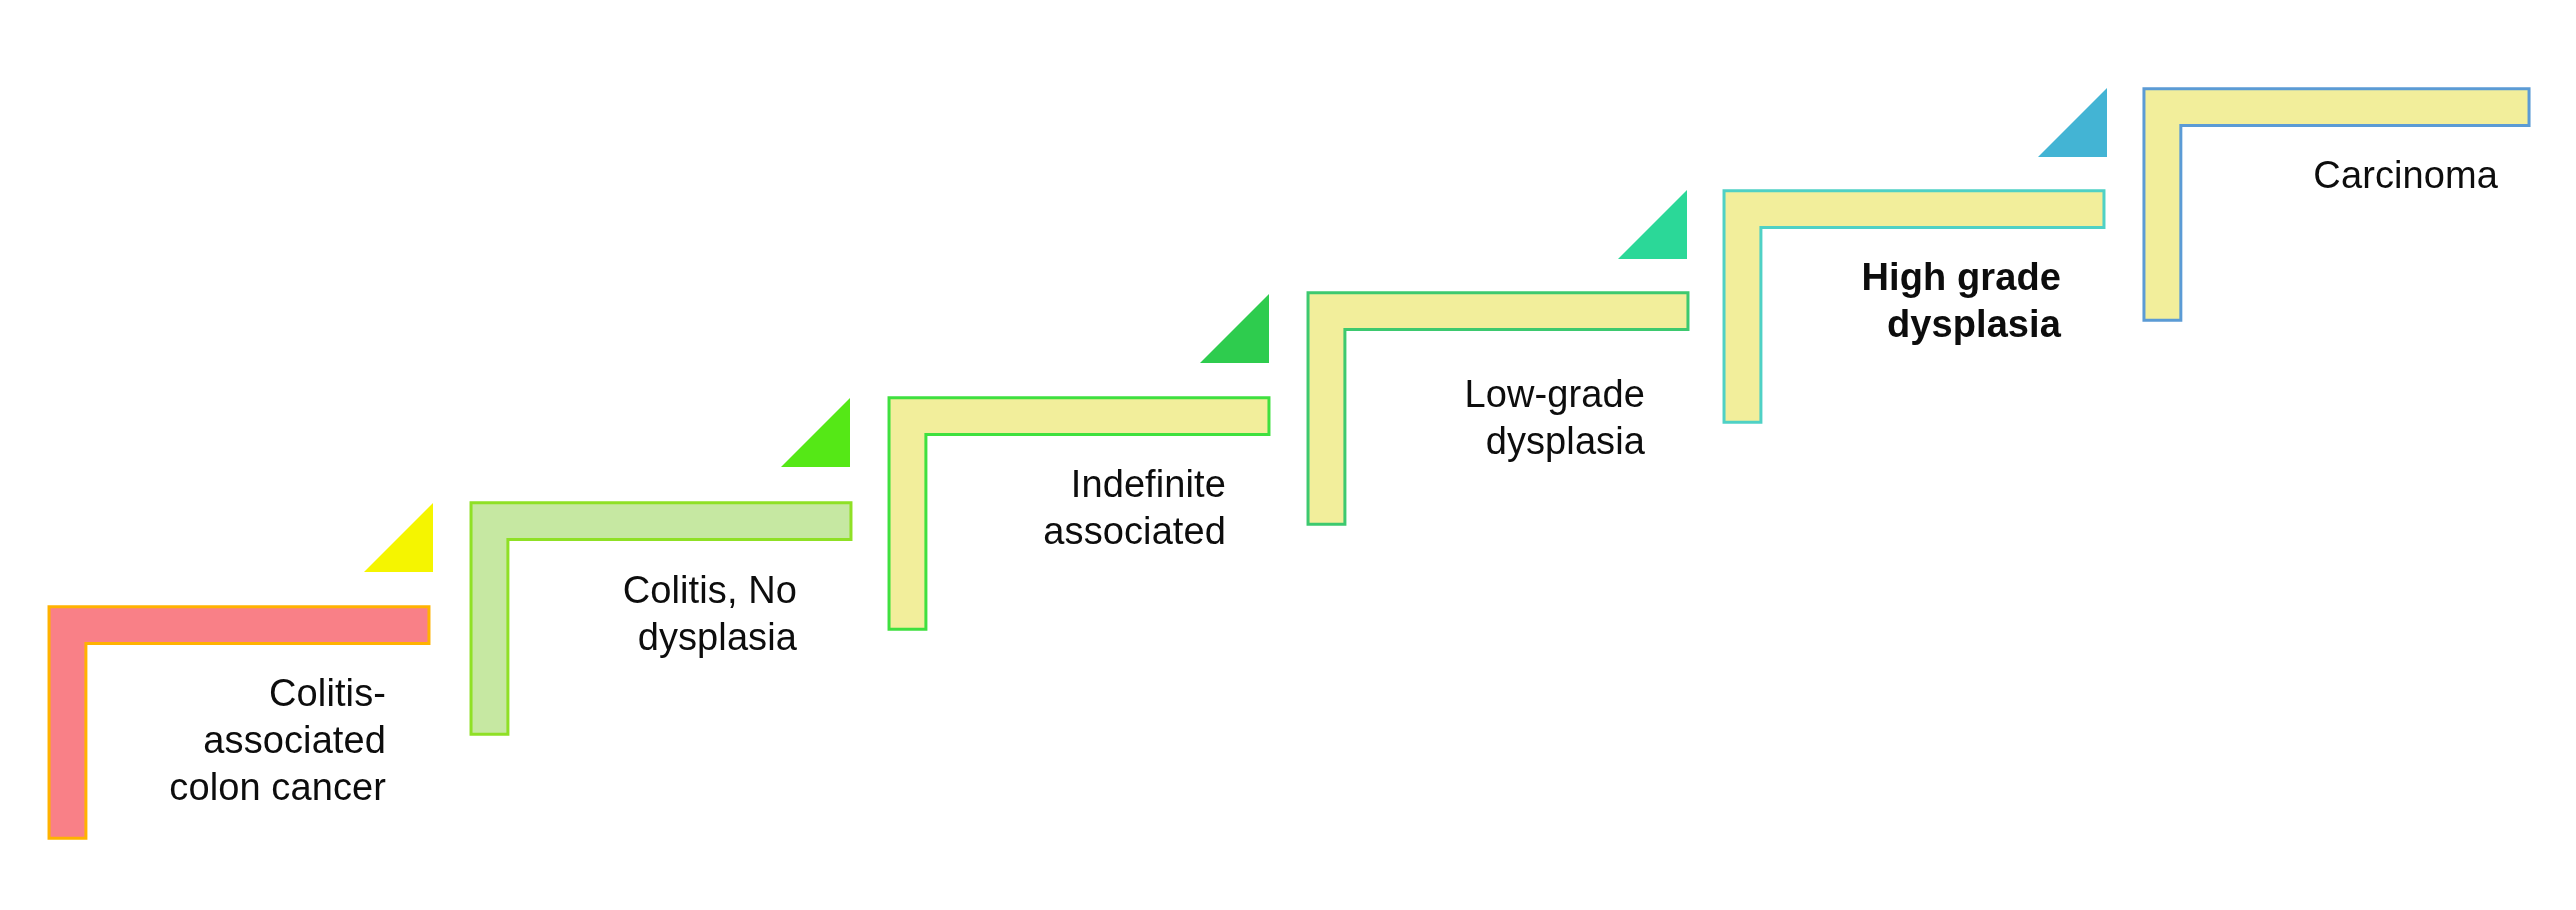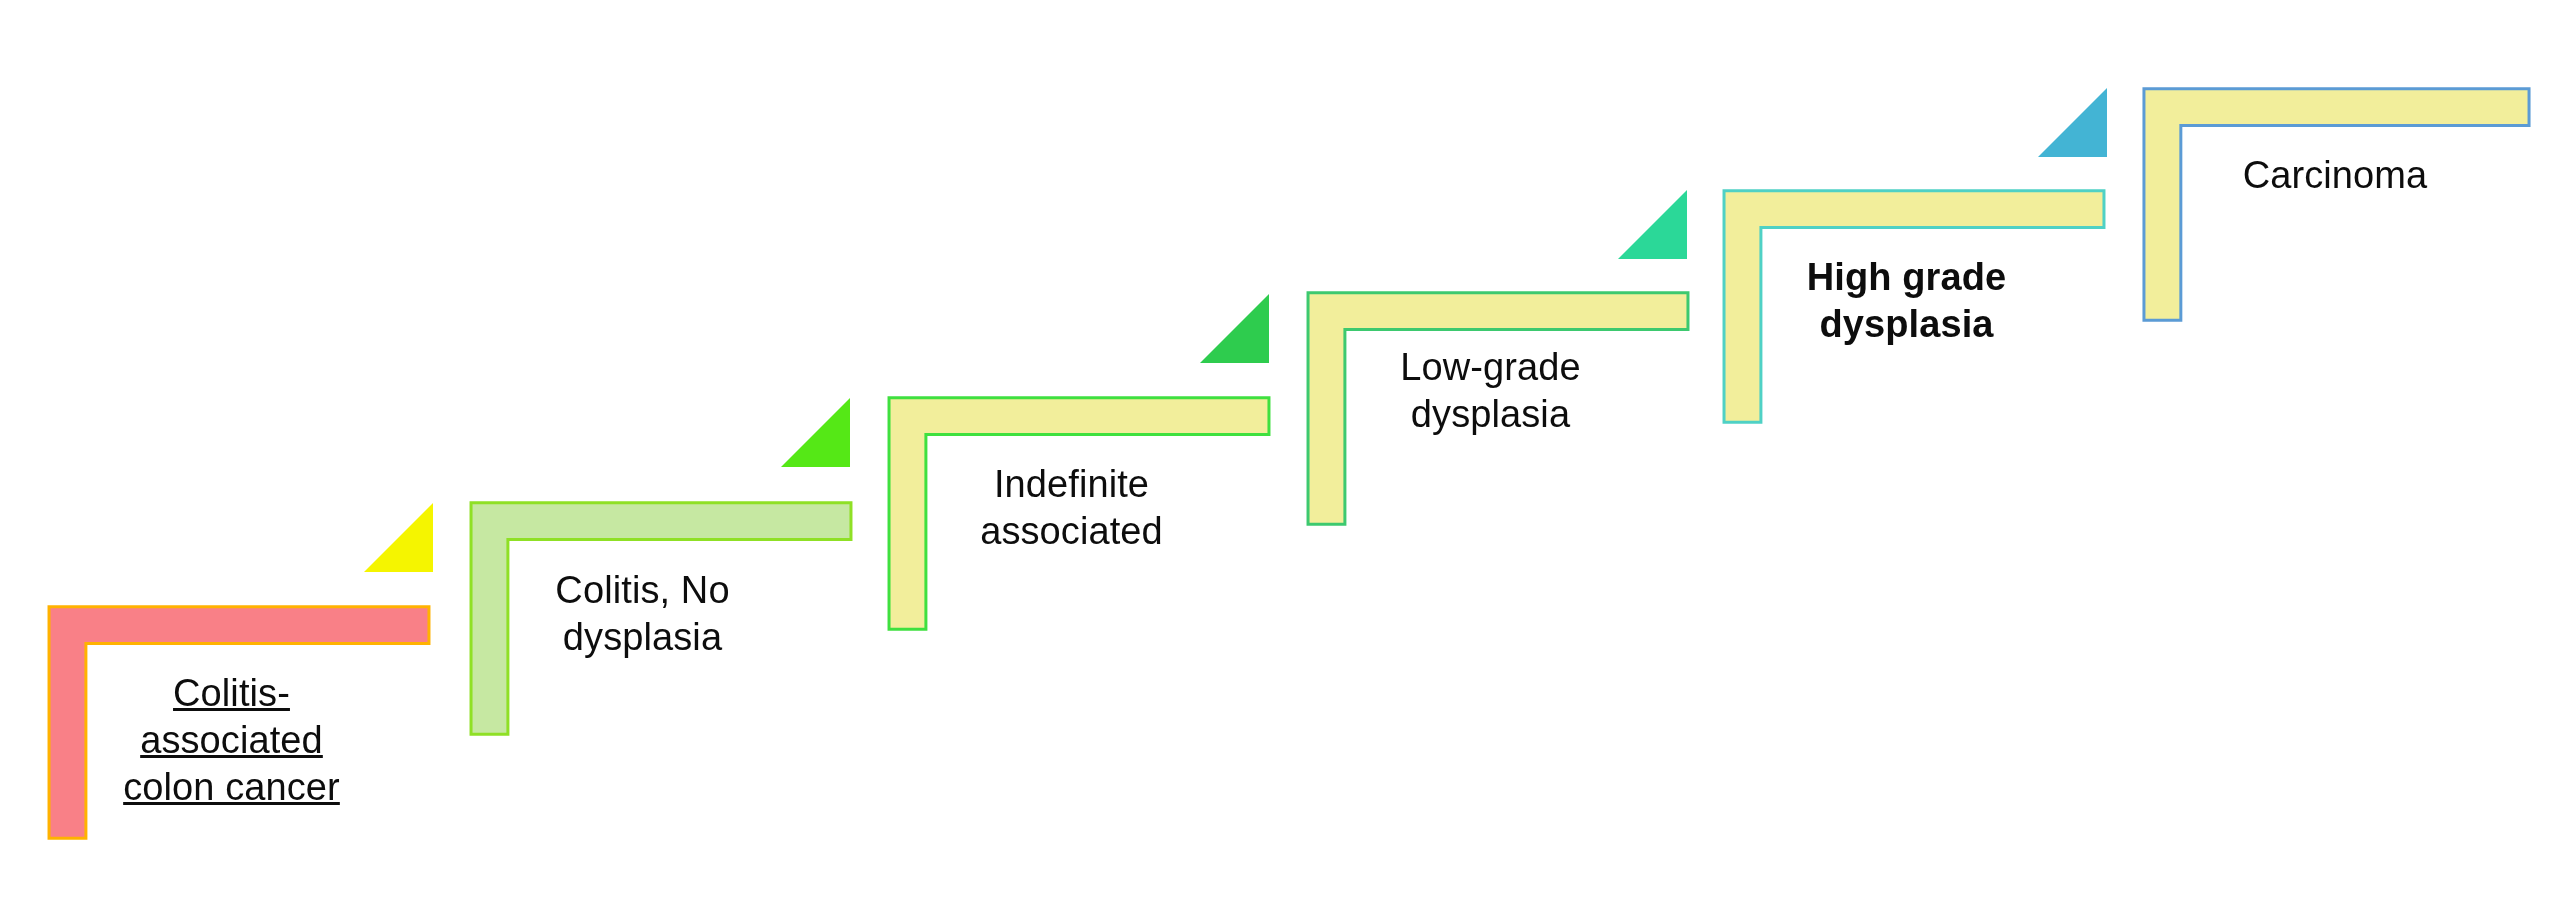--- a/index.html
+++ b/index.html
@@ -31,39 +31,39 @@
   }
   .step-arrow {
     position: absolute;
     display: block;
   }
   .step-label {
     position: absolute;
     color: #0d0d0d;
     font-size: 38px;
     line-height: 1.24;
-    text-align: center;
+    text-align: right;
     white-space: pre-line;
     letter-spacing: 0.1px;
     font-weight: 400;
   }
 </style>
 </head>
 <body style="background: rgb(255, 255, 255);">
 
 <div id="stage" style="background: rgb(255, 255, 255); width: 2576px; height: 910px;">
 
 <div class="step">
       <svg class="step-arrow" width="69" height="69" viewBox="0 0 80 80" style="left: 364px; top: 503px;">
         <polygon points="0,80 80,0 80,80" fill="#F5F500"></polygon>
       </svg>
       <svg class="step-shape" width="384" height="235" viewBox="0 0 447 274" style="left: 47px; top: 605px;">
         <path d="M 2 2 L 445 2 L 445 45 L 45 45 L 45 272 L 2 272 Z" fill="#F98087" stroke="#FFB200" stroke-width="3.5" stroke-linejoin="miter"></path>
       </svg>
-      <div class="step-label" style="left: 77px; top: 670px; width: 309px; text-decoration: underline;">Colitis-
+      <div class="step-label" style="left: 77px; top: 670px; width: 309px;">Colitis-
 associated
 colon cancer</div>
     </div>
     <div class="step">
       <svg class="step-arrow" width="69" height="69" viewBox="0 0 80 80" style="left: 781px; top: 398px;">
         <polygon points="0,80 80,0 80,80" fill="#55E816"></polygon>
       </svg>
       <svg class="step-shape" width="384" height="235" viewBox="0 0 447 274" style="left: 469px; top: 501px;">
         <path d="M 2 2 L 445 2 L 445 45 L 45 45 L 45 272 L 2 272 Z" fill="#C6E8A2" stroke="#8FE025" stroke-width="3.5" stroke-linejoin="miter"></path>
       </svg>
@@ -80,21 +80,21 @@
       <div class="step-label" style="left: 917px; top: 461px; width: 309px;">Indefinite
 associated</div>
     </div>
     <div class="step">
       <svg class="step-arrow" width="69" height="69" viewBox="0 0 80 80" style="left: 1618px; top: 190px;">
         <polygon points="0,80 80,0 80,80" fill="#2BD898"></polygon>
       </svg>
       <svg class="step-shape" width="384" height="235" viewBox="0 0 447 274" style="left: 1306px; top: 291px;">
         <path d="M 2 2 L 445 2 L 445 45 L 45 45 L 45 272 L 2 272 Z" fill="#F2EE9B" stroke="#3DC96F" stroke-width="3.5" stroke-linejoin="miter"></path>
       </svg>
-      <div class="step-label" style="left: 1336px; top: 344px; width: 309px;">Low-grade
+      <div class="step-label" style="left: 1336px; top: 371px; width: 309px;">Low-grade
 dysplasia</div>
     </div>
     <div class="step">
       <svg class="step-arrow" width="69" height="69" viewBox="0 0 80 80" style="left: 2038px; top: 88px;">
         <polygon points="0,80 80,0 80,80" fill="#43B4D4"></polygon>
       </svg>
       <svg class="step-shape" width="384" height="235" viewBox="0 0 447 274" style="left: 1722px; top: 189px;">
         <path d="M 2 2 L 445 2 L 445 45 L 45 45 L 45 272 L 2 272 Z" fill="#F2EE9B" stroke="#4FD1C5" stroke-width="3.5" stroke-linejoin="miter"></path>
       </svg>
       <div class="step-label" style="left: 1752px; top: 254px; width: 309px; font-weight: bold;">High grade

